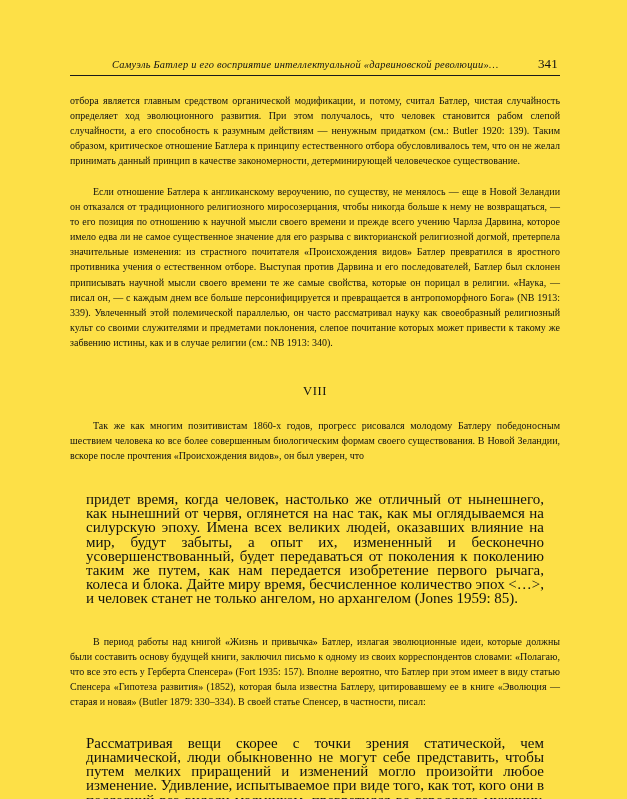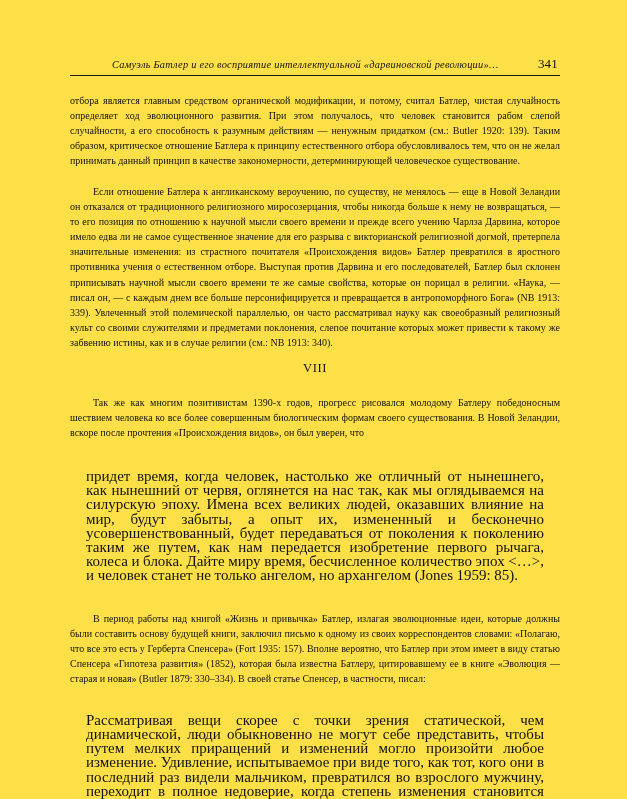--- a/index.html
+++ b/index.html
@@ -70,21 +70,21 @@
   }
   p.para + p.para {
     margin-top: 16px;
   }
 
   
   .section-num {
     text-align: center;
     font-size: 12.6px;
     letter-spacing: 0.6px;
-    margin-top: 11px;
+    margin-top: 34px;
     margin-bottom: 19px;
   }
 
   
   p.quote {
     margin: 16px;
     font-size: 15px;
     line-height: 14.2px;
     text-align: justify;
     text-indent: 0;
@@ -106,21 +106,21 @@
     </div>
 
     <div class="body">
 
       <p class="para cont">отбора является главным средством органической модификации, и потому, считал Батлер, чистая случайность определяет ход эволюционного развития. При этом получалось, что человек становится рабом слепой случайности, а его способность к разумным действиям — ненужным придатком (см.: Butler 1920: 139). Таким образом, критическое отношение Батлера к принципу естественного отбора обусловливалось тем, что он не желал принимать данный принцип в качестве закономерности, детерминирующей человеческое существование.</p>
 
       <p class="para">Если отношение Батлера к англиканскому вероучению, по существу, не менялось — еще в Новой Зеландии он отказался от традиционного религиозного миросозерцания, чтобы никогда больше к нему не возвращаться, — то его позиция по отношению к научной мысли своего времени и прежде всего учению Чарлза Дарвина, которое имело едва ли не самое существенное значение для его разрыва с викторианской религиозной догмой, претерпела значительные изменения: из страстного почитателя «Происхождения видов» Батлер превратился в яростного противника учения о естественном отборе. Выступая против Дарвина и его последователей, Батлер был склонен приписывать научной мысли своего времени те же самые свойства, которые он порицал в религии. «Наука, — писал он, — с каждым днем все больше персонифицируется и превращается в антропоморфного Бога» (NB 1913: 339). Увлеченный этой полемической параллелью, он часто рассматривал науку как своеобразный религиозный культ со своими служителями и предметами поклонения, слепое почитание которых может привести к такому же забвению истины, как и в случае религии (см.: NB 1913: 340).</p>
 
       <div class="section-num">VIII</div>
 
-      <p class="para">Так же как многим позитивистам 1390-х годов, прогресс рисовался молодому Батлеру победоносным шествием человека ко все более совершенным биологическим формам своего существования. В Новой Зеландии, вскоре после прочтения «Происхождения видов», он был уверен, что</p>
+      <p class="para">Так же как многим позитивистам 1860-х годов, прогресс рисовался молодому Батлеру победоносным шествием человека ко все более совершенным биологическим формам своего существования. В Новой Зеландии, вскоре после прочтения «Происхождения видов», он был уверен, что</p>
 
       <div class="gap-before-quote"></div>
 
       <p class="quote">придет время, когда человек, настолько же отличный от нынешнего, как нынешний от червя, оглянется на нас так, как мы оглядываемся на силурскую эпоху. Имена всех великих людей, оказавших влияние на мир, будут забыты, а опыт их, измененный и бесконечно усовершенствованный, будет передаваться от поколения к поколению таким же путем, как нам передается изобретение первого рычага, колеса и блока. Дайте миру время, бесчисленное количество эпох &lt;…&gt;, и человек станет не только ангелом, но архангелом (Jones 1959: 85).</p>
 
       <div class="gap-after-quote"></div>
 
       <p class="para">В период работы над книгой «Жизнь и привычка» Батлер, излагая эволюционные идеи, которые должны были составить основу будущей книги, заключил письмо к одному из своих корреспондентов словами: «Полагаю, что все это есть у Герберта Спенсера» (Fort 1935: 157). Вполне вероятно, что Батлер при этом имеет в виду статью Спенсера «Гипотеза развития» (1852), которая была известна Батлеру, цитировавшему ее в книге «Эволюция — старая и новая» (Butler 1879: 330–334). В своей статье Спенсер, в частности, писал:</p>
 
       <div class="gap-small"></div>

